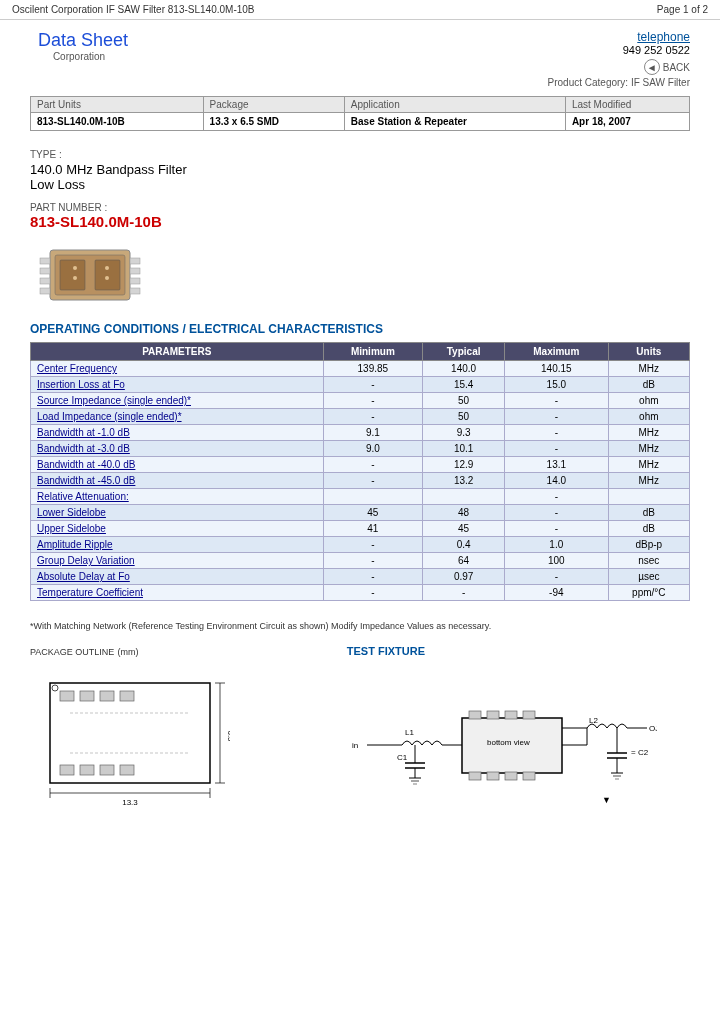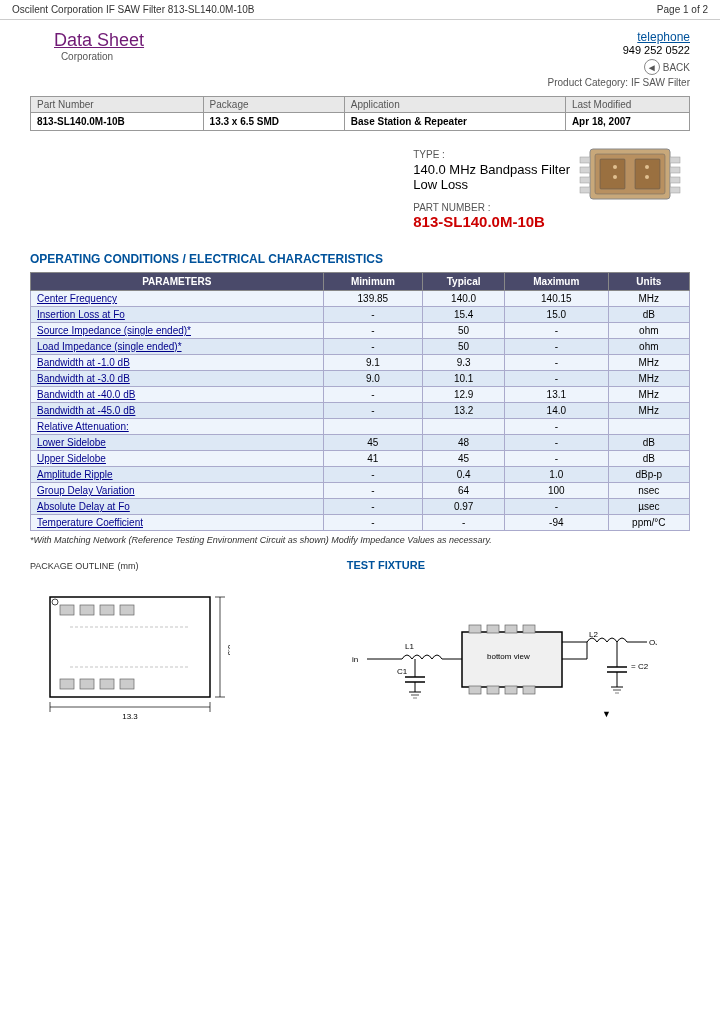--- a/index.html
+++ b/index.html
@@ -63,24 +63,23 @@
       text-align: center;
       padding: 1px 0;
     }
     .logo-corp {
       font-size: 10px;
       color: #555;
       text-align: center;
     }
     .data-sheet-label {
       font-size: 18px;
-      color: #701a75;
-      margin-left: 24px;
+      color: #1d4ed8;
+      margin-left: 8px;
       align-self: flex-end;
-      text-decoration: underline;
     }
     .logo-row {
       display: flex;
       align-items: flex-end;
     }
     .contact-area {
       text-align: right;
       font-size: 10px;
     }
     .contact-area .telephone-label {
@@ -207,22 +206,21 @@
       font-weight: 500;
       text-decoration: underline;
     }
     .params-table tbody td:not(:first-child) {
       text-align: center;
       color: #000;
     }
     .footnote {
       font-size: 9px;
       color: #333;
-      margin-top: 4px;
-      font-style: italic;
+      margin-top: 20px;
     }
     .bottom-section {
       display: flex;
       justify-content: space-between;
       margin-top: 14px;
     }
     .package-outline {
       width: 45%;
     }
     .test-fixture {
@@ -234,22 +232,23 @@
       font-size: 11px;
       margin-bottom: 6px;
     }
     .bottom-title span {
       font-size: 9px;
       font-weight: normal;
       color: #333;
     }
     .type-main {
       display: flex;
-      justify-content: flex-end;
+      justify-content: space-between;
       align-items: flex-start;
+      flex-direction: column;
     }
   </style>
 </head>
 <body>
 
 <div class="page-header">
   <span>Oscilent Corporation IF SAW Filter   813-SL140.0M-10B</span>
   <span>Page 1 of 2</span>
 </div>
 
@@ -270,21 +269,21 @@
         <div class="back-arrow">◄</div>
         <span>BACK</span>
       </div>
       <div class="product-category">Product Category: IF SAW Filter</div>
     </div>
   </div>
 
   <table class="info-table">
     <thead>
       <tr>
-        <th>Part Number</th>
+        <th>Part Units</th>
         <th>Package</th>
         <th>Application</th>
         <th>Last Modified</th>
       </tr>
     </thead>
     <tbody>
       <tr>
         <td>813-SL140.0M-10B</td>
         <td>13.3 x 6.5 SMD</td>
         <td>Base Station &amp; Repeater</td>

